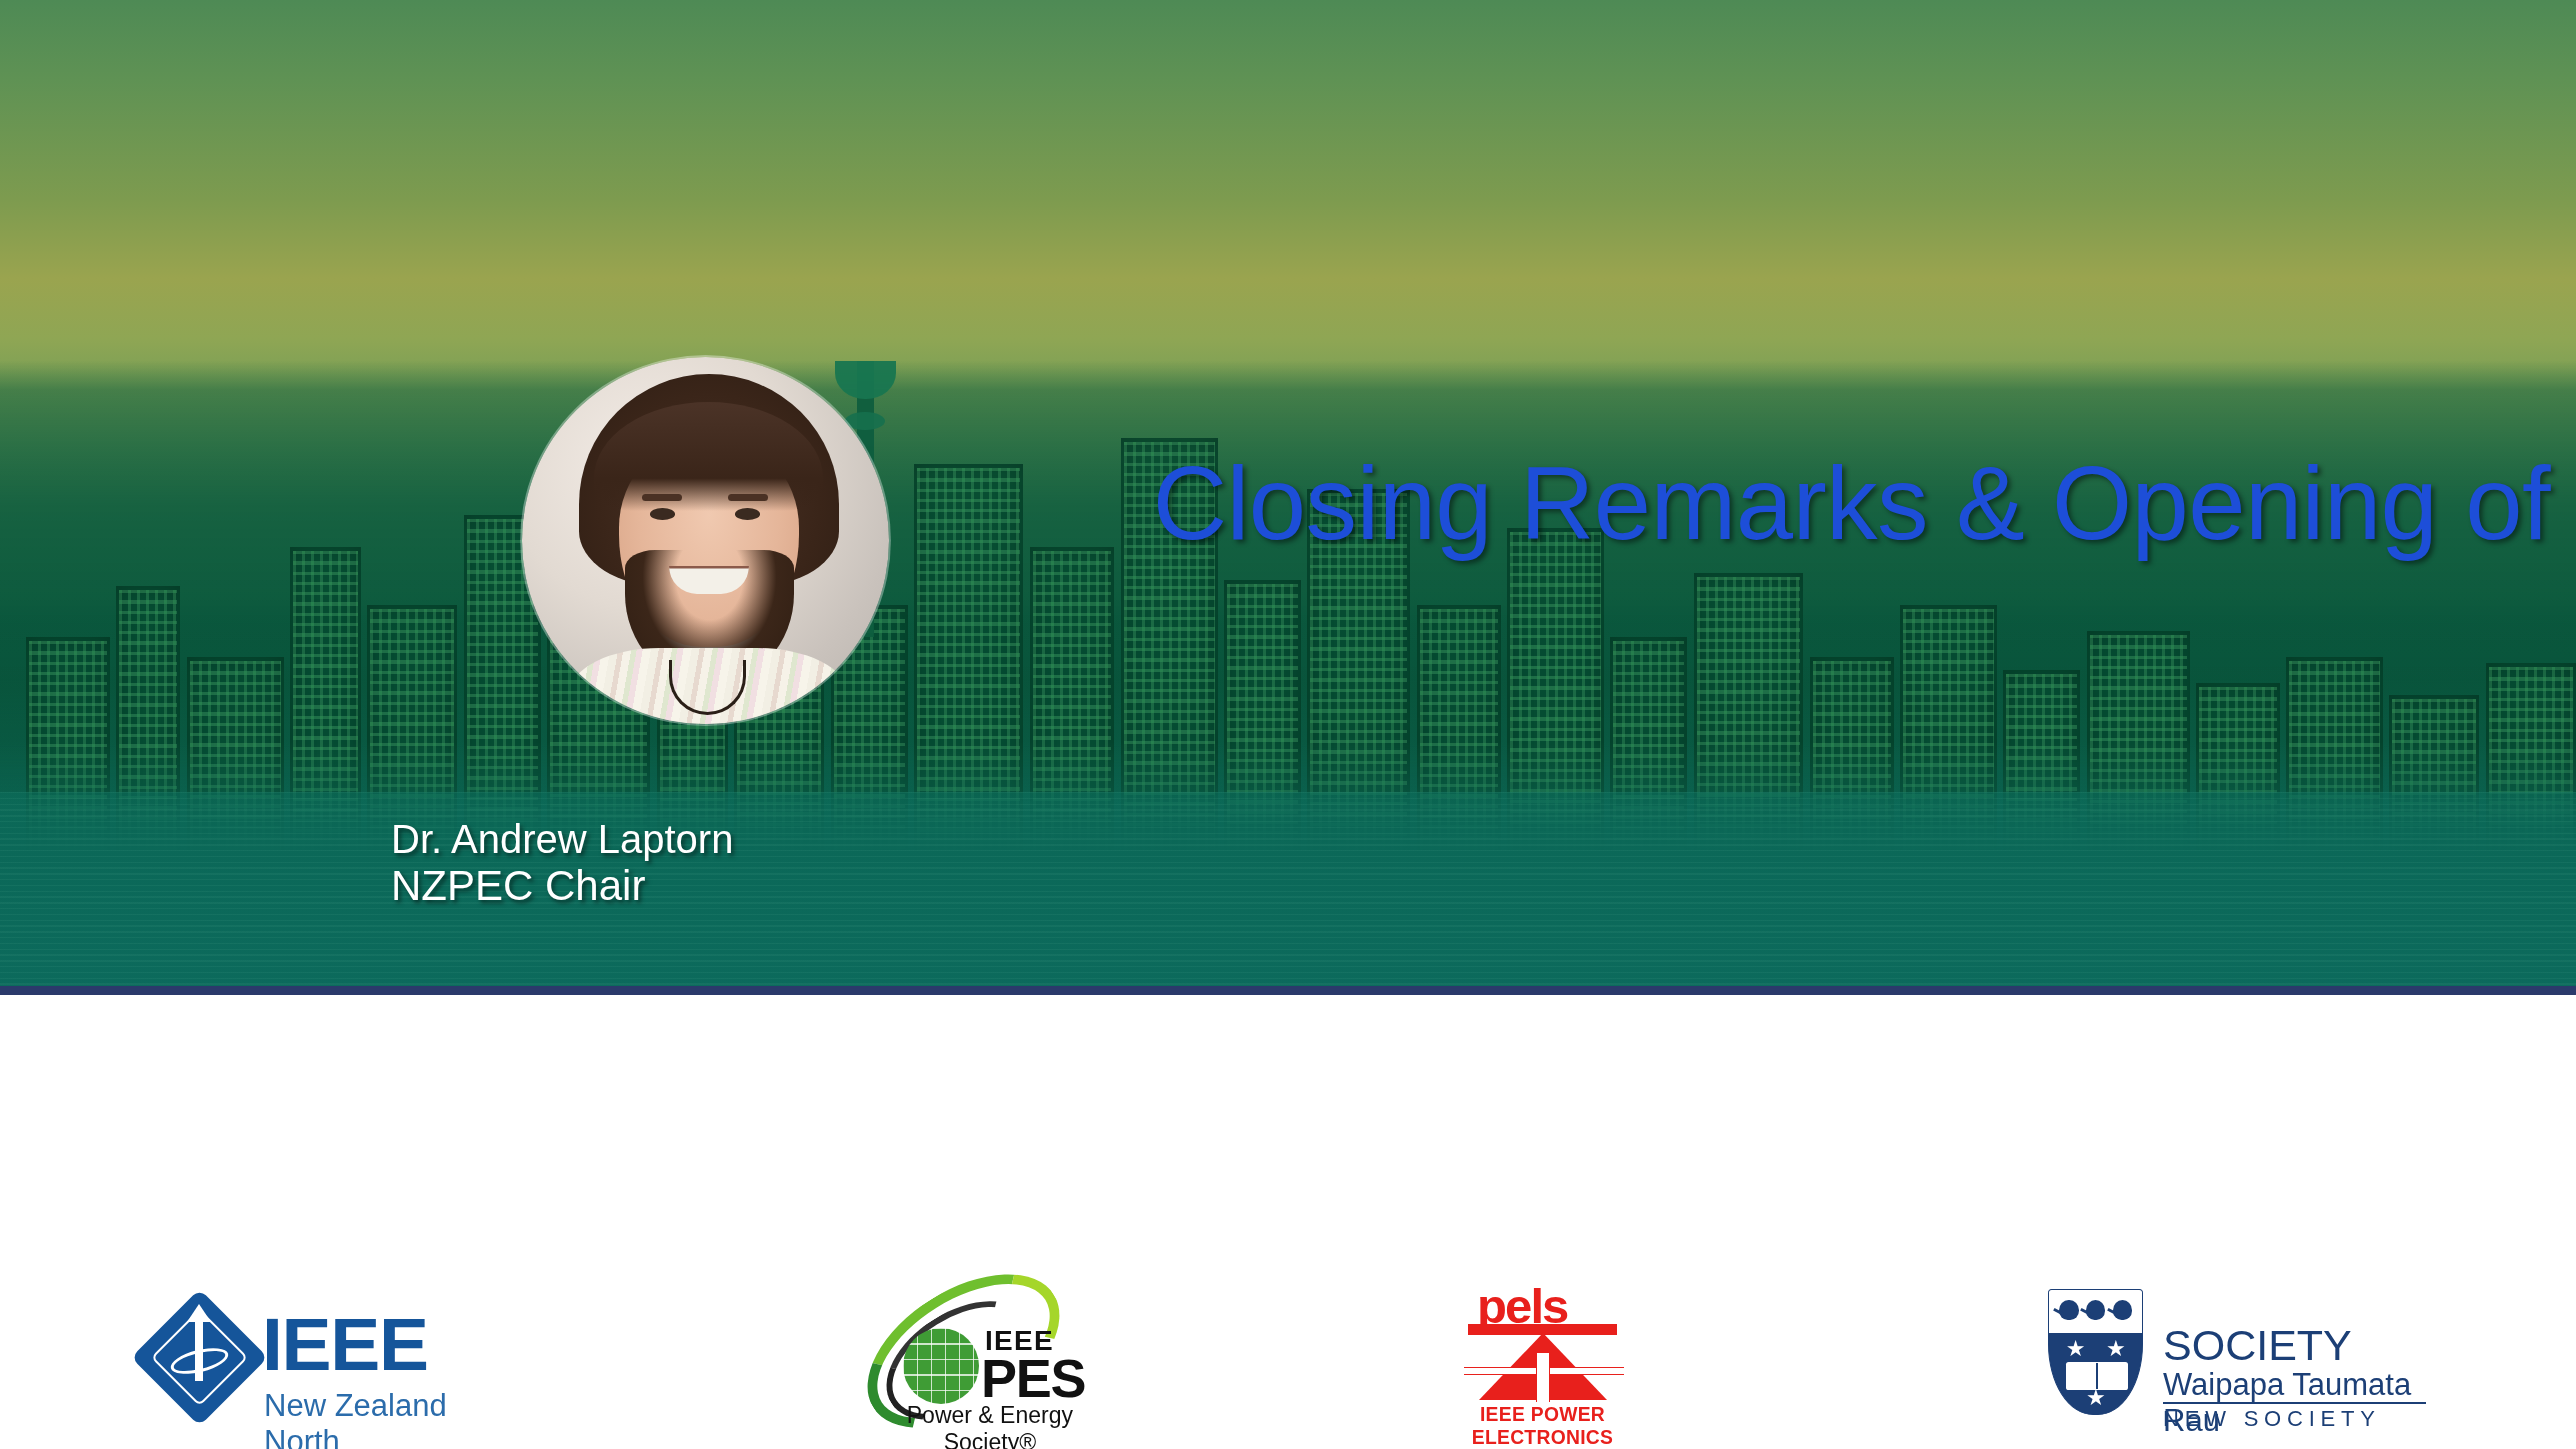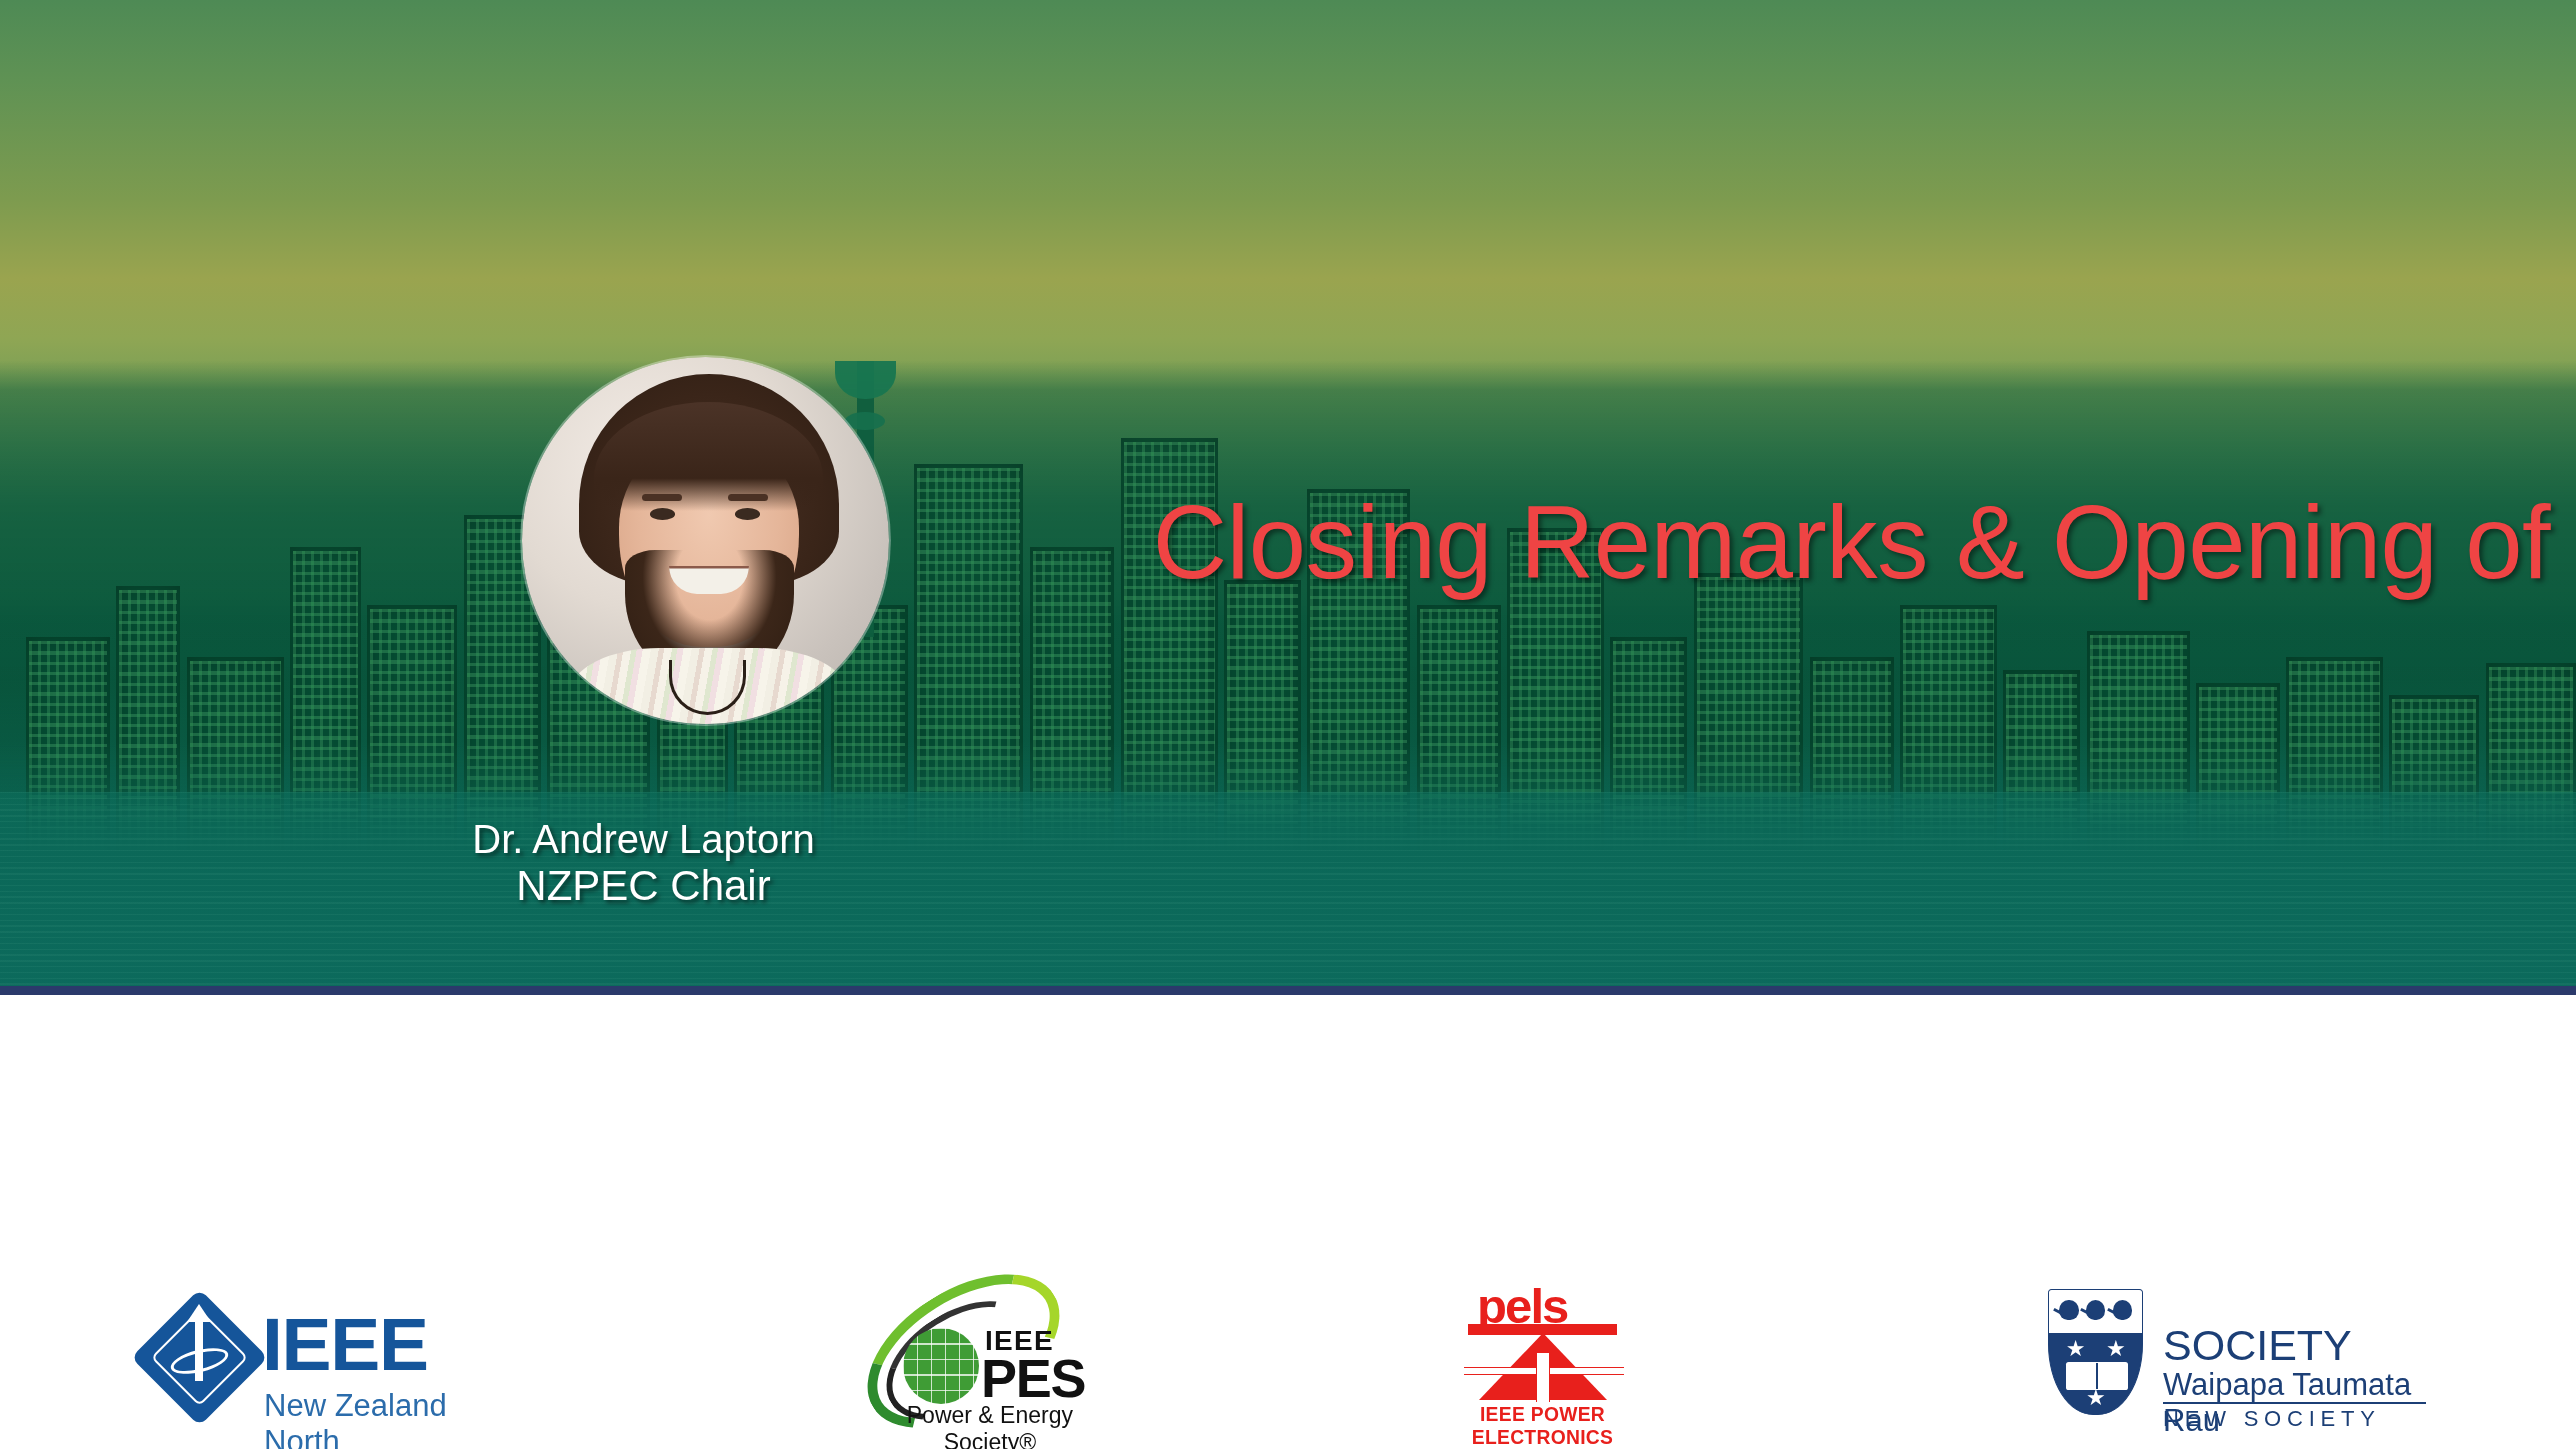--- a/index.html
+++ b/index.html
@@ -93,27 +93,27 @@
   .hs-shirt { position:absolute; left:48px; top:291px; width:277px; height:90px;
       background:repeating-linear-gradient(100deg,
         #f2efe4 0 7.7px, #e7d9cf 7.7px 13px, #f6f2e8 13px 20.6px, #dfe7cf 20.6px 26px,
         #f1dfe2 26px 32px, #f7f4ea 32px 40px);
       border-radius:90px 90px 0 0/45px 45px 0 0; }
   .hs-cord { position:absolute; left:147px; top:303px; width:77px; height:55px;
       border:3.2px solid #2a1f17; border-top:none; border-radius:0 0 39px 39px; }
 
   
   .hero-title { position:absolute; left:953px; top:451px; width:1597px;
-      color:#ef4444; font-size:103px; line-height:1.03; font-weight:400;
+      color:#1d4ed8; font-size:103px; line-height:1.03; font-weight:400;
       text-align:right; letter-spacing:-0.6px;
-      text-shadow: 3.2px 3.2px 5.2px rgba(0,0,0,.45); white-space:nowrap;margin-top:39px; }
+      text-shadow: 3.2px 3.2px 5.2px rgba(0,0,0,.45); white-space:nowrap; }
   .hero-title .l2 { display:block; }
 
   
-  .speaker { position:absolute; left:399px; top:817px; width:489px; text-align:center;
+  .speaker { position:absolute; left:391px; top:817px; width:489px; text-align:left;
       color:#ffffff; text-shadow:2.6px 2.6px 4.5px rgba(0,0,0,.5); }
   .speaker .sp-name { font-size:40px; line-height:1.12; }
   .speaker .sp-role { font-size:42px; line-height:1.14; }
 
   
   .info-row { position:absolute; left:0; top:995px; width:2576px; height:270px; background:#fff; }
 
   
   .sponsors { position:absolute; left:0; top:1272px; width:2576px; height:177px; background:#fff; }
 

